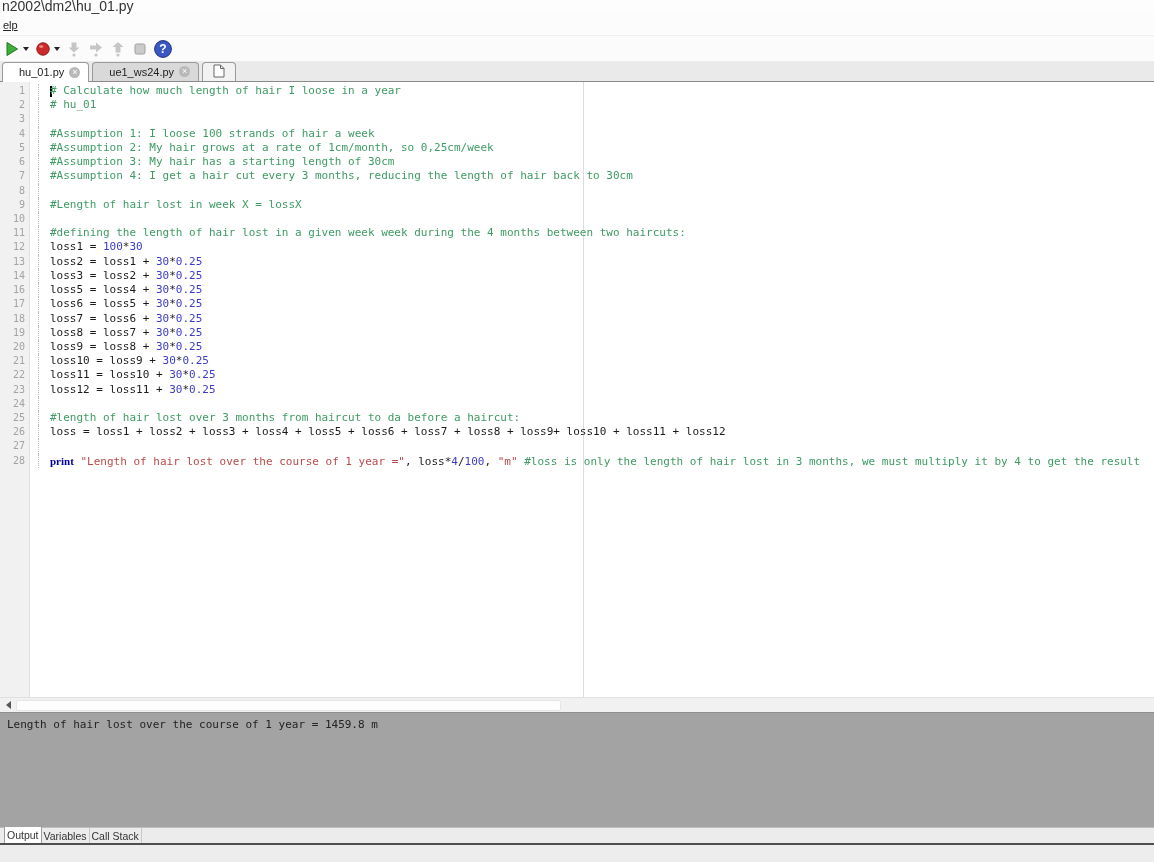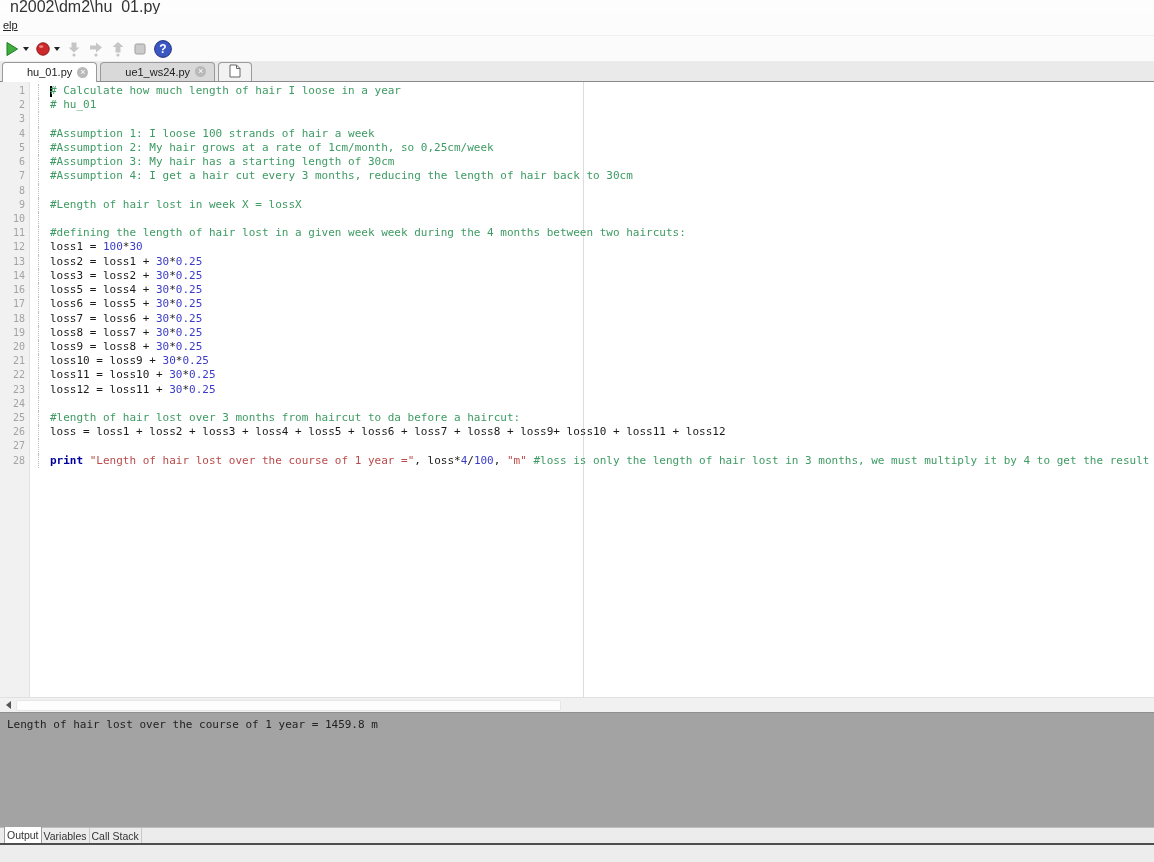--- a/index.html
+++ b/index.html
@@ -1,57 +1,57 @@
 <!DOCTYPE html>
 <html style="--c-comment: #3e9b63; --c-num: #3b3bc8; --c-kw: #00009f; --c-str: #ba4a4a;"><head>
 <meta charset="utf-8">
 <style>
   * { margin:0; padding:0; box-sizing:border-box; }
   html,body { width:1154px; height:862px; overflow:hidden; background:#fff;
               font-family:"Liberation Sans", sans-serif; }
 
   
-  .titlebar { height:14px; background:#fdfdfd; font-size:16px; color:#333;
-              padding-left:10px; line-height:13px; overflow:hidden; }
+  .titlebar { height:14px; background:#fdfdfd; font-size:14px; color:#333;
+              padding-left:2px; line-height:13px; overflow:hidden; }
   .menubar  { height:22px; background:#fcfcfc; font-size:11px; color:#222;
               display:flex; align-items:center; border-bottom:1px solid #f0f0f0;text-decoration:underline; }
   .menu-item { padding:0 3px; height:100%; display:flex; align-items:center; }
   .toolbar  { height:26px; background:#fbfbfb; display:flex; align-items:center;
               padding-left:2px; border-bottom:1px solid #ececec; }
   .tb-btn   { height:22px; display:flex; align-items:center; padding:0 2px; margin-right:2px; }
   .tb-btn svg { display:block; }
   .tb-btn.disabled { opacity:.95; }
   .dd { width:0; height:0; border-left:3.5px solid transparent; border-right:3.5px solid transparent;
         border-top:4px solid #222; margin-left:3px; }
 
   
   .tabstrip { height:20px; background:#eaeaea; display:flex; align-items:flex-end;
               border-bottom:1px solid #8a8a8a; padding-left:2px; }
   .tab { display:flex; align-items:center; gap:5px; font-size:11px; color:#222;
          border:1px solid #9a9a9a; border-bottom:none; border-radius:4px 4px 0 0;
-         padding:2px 8px 3px 24px; margin-right:3px; background:#d9d9d9; height:19px; position:relative; }
+         padding:2px 8px 3px 16px; margin-right:3px; background:#d9d9d9; height:19px; position:relative; }
   .tab.active { background:#fff; height:20px; margin-bottom:-1px; z-index:2; }
   .tab-close { width:11px; height:11px; border-radius:50%; background:#b9b9b9; color:#fff;
                font-size:9px; line-height:11px; text-align:center; display:inline-block; }
   .tab.newtab { padding:2px 10px; background:#f2f2f2; }
 
   
   .editor { position:relative; height:615px; background:#fff; overflow:hidden; }
   .gutter-bg { position:absolute; left:0; top:0; bottom:0; width:30px; background:#f1f1f1;
                border-right:1px solid #e2e2e2; }
   .ruler { position:absolute; left:583px; top:0; bottom:0; width:1px; background:#dcdcdc; }
   .lines { position:relative; padding-top:2px; }
   .code-line { display:flex; height:14.23px; font-family:"DejaVu Sans Mono", monospace; font-size:11px; }
   .ln { width:30px; flex:0 0 30px; text-align:right; padding-right:5px; color:#a3a3a3;
         font-size:10px; line-height:14.23px; }
   .code { margin-left:8px; border-left:1px dotted #bdbdbd; padding-left:11px;
           white-space:pre; line-height:14.23px; color:#1a1a1a; }
   .tok-comment { color:var(--c-comment);margin-top:6px; }
   .tok-num     { color:var(--c-num); }
-  .tok-kw      { color:var(--c-kw); font-weight:bold; }
+  .tok-kw      { color:var(--c-kw); font-weight:bold;font-family:Liberation Serif, serif; }
   .tok-str     { color:var(--c-str); }
   .caret { display:inline-block; width:2px; height:11px; background:#000;
            vertical-align:text-bottom; margin-right:-2px; }
 
   
   .hscroll { height:15px; background:#f1f1f1; border-top:1px solid #e0e0e0;
              display:flex; align-items:center; }
   .hs-left { width:16px; height:100%; display:flex; align-items:center; justify-content:center; }
   .hs-left .tri { width:0; height:0; border-top:4px solid transparent; border-bottom:4px solid transparent;
                   border-right:5px solid #555; }

